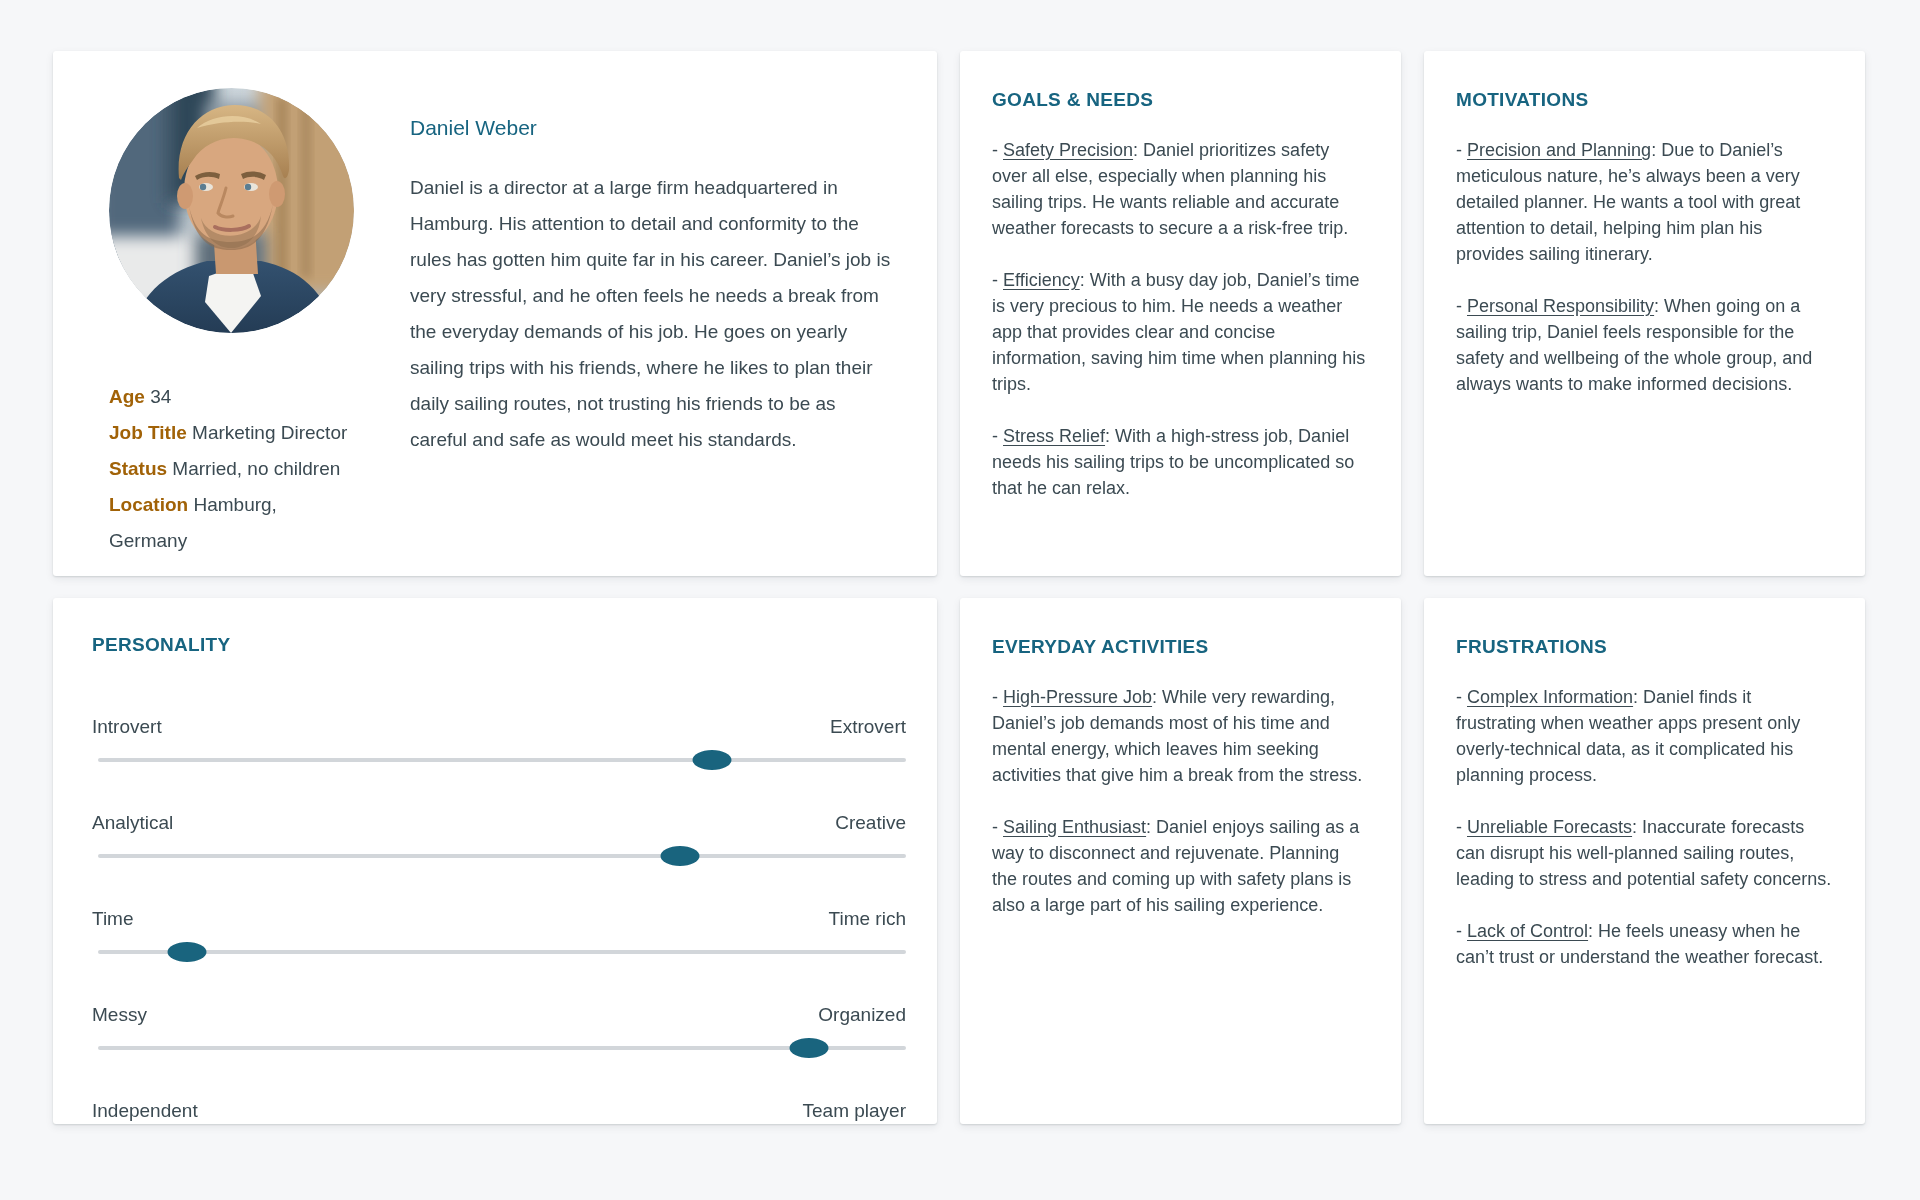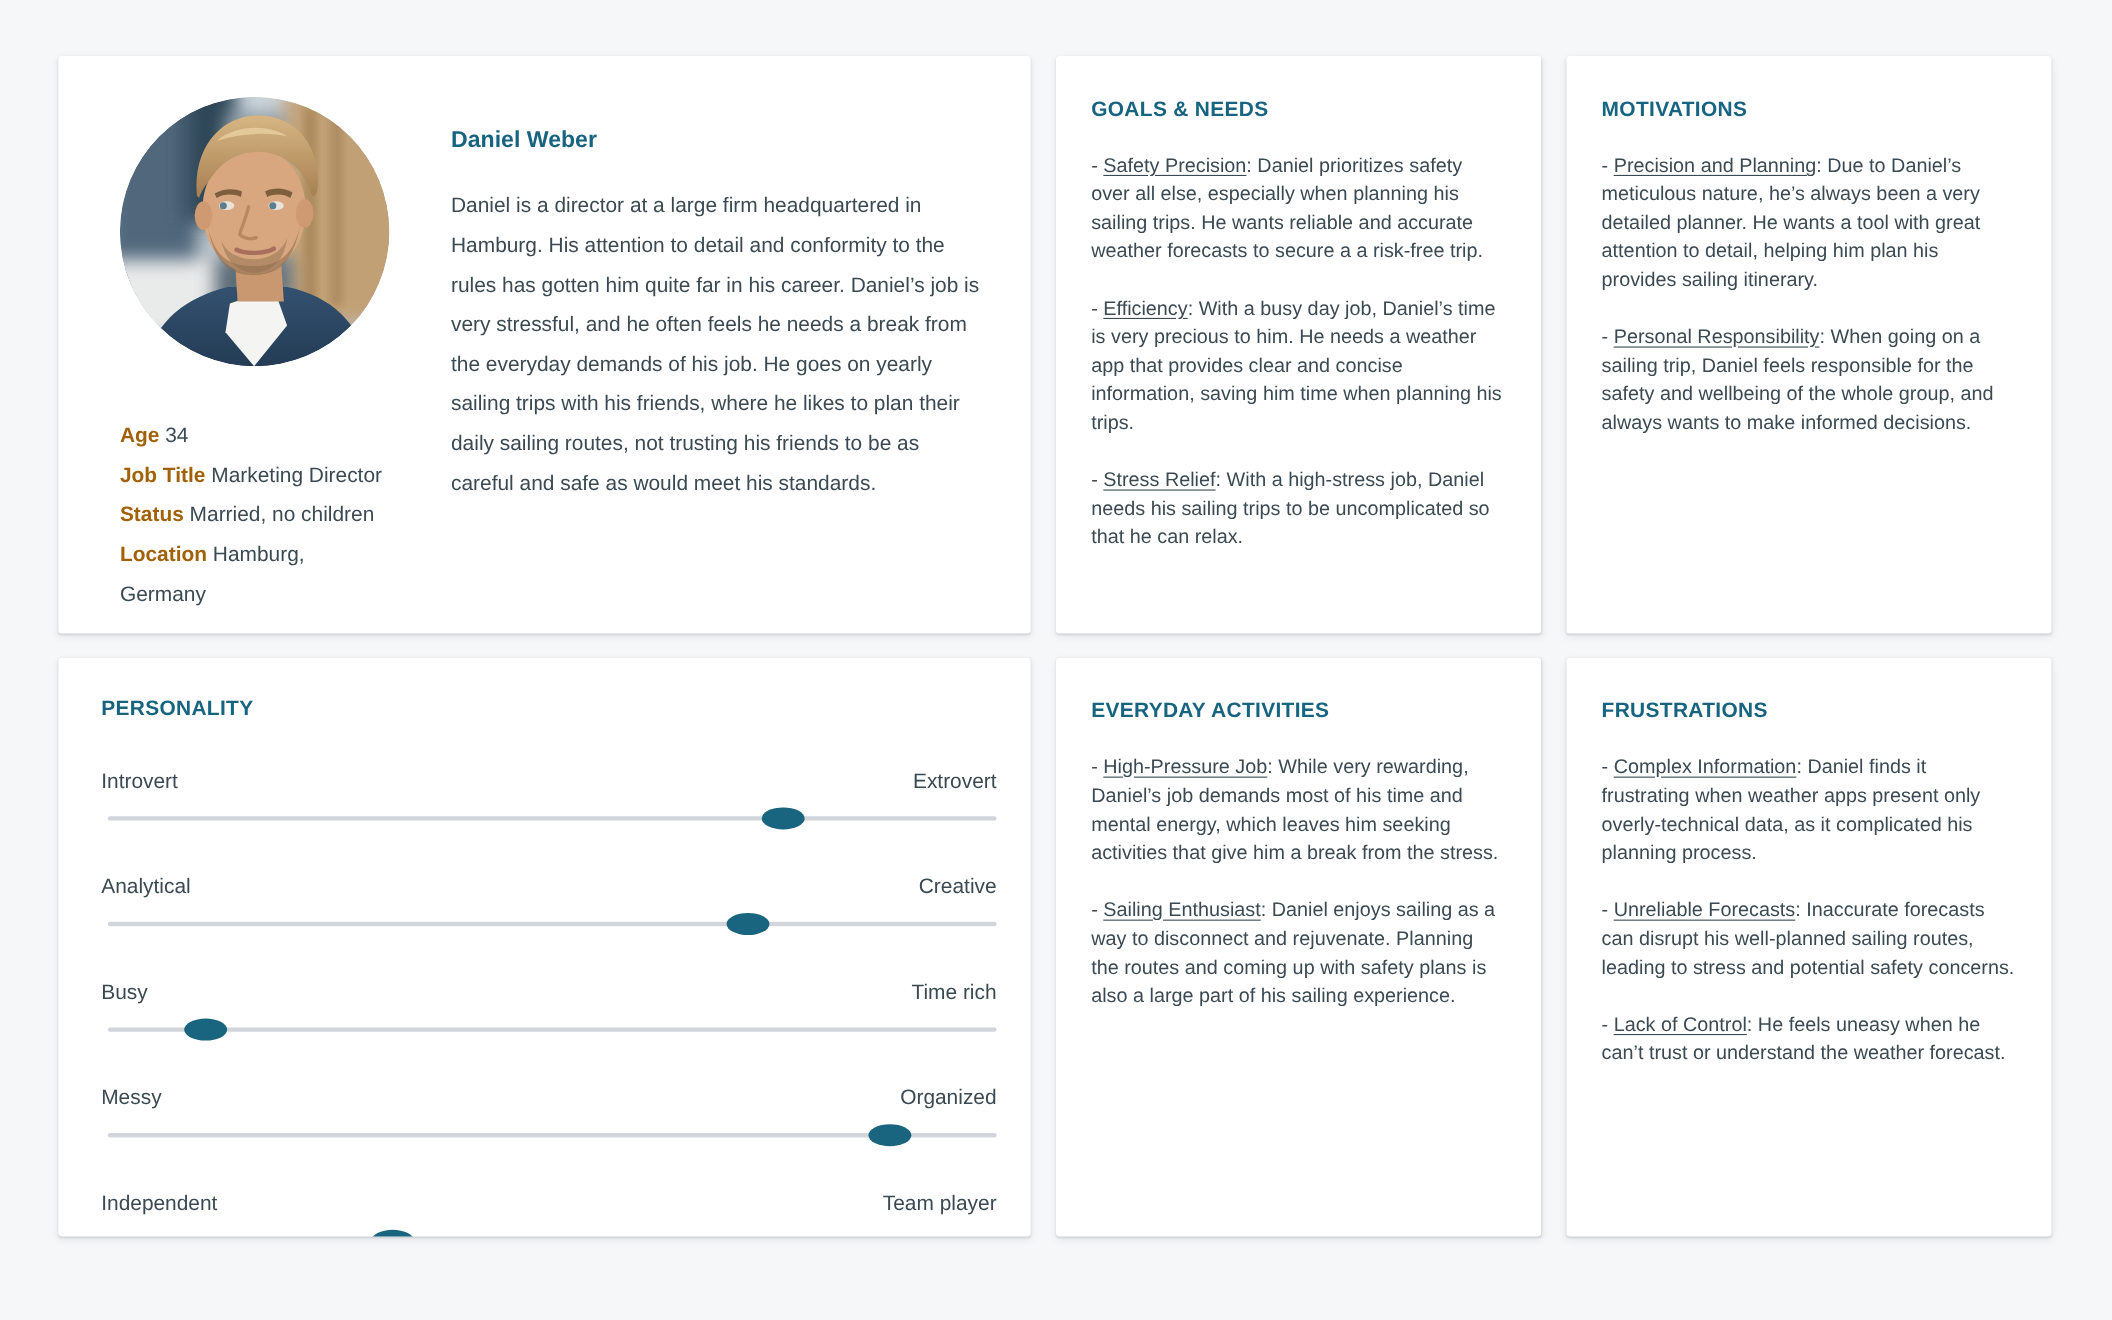--- a/index.html
+++ b/index.html
@@ -39,29 +39,29 @@
   .profile-left { width:245px; flex:0 0 245px; }
   .photo-wrap {
     width:245px; height:245px; border-radius:50%;
     overflow:hidden; display:block;
   }
   .details { margin-top:46px; font-size:19px; line-height:36px; }
   .details .lbl { font-weight:bold; color:#a16207; }
   .profile-right { flex:1; margin-left:56px; padding-top:28px; }
   .person-name {
     margin:0 0 30px 0;
-    font-size:21px; font-weight:bold; color:#176480;
+    font-size:21px; font-weight:normal; color:#176480;
   }
   .bio { margin:0; font-size:19px; line-height:36px; max-width:500px; }
   
   .bullet { margin:0 0 26px 0; font-size:18px; line-height:26px; }
   .bullet .term { text-decoration:underline; text-underline-offset:3px; }
   
   .card.personality { padding:36px 31px 24px 39px; }
-  .sliders { margin-top:44px; }
+  .sliders { margin-top:60px; }
   .slider-row { margin-bottom:42px; }
   .slider-labels {
     display:flex; justify-content:space-between;
     font-size:19px; margin-bottom:12px;
   }
   .slider-track-area { position:relative; height:20px; margin-left:6px; cursor:pointer; }
   .track-line {
     position:absolute; left:0; right:0; top:8px; height:4px;
     background:#d2d6da; border-radius:2px;
   }
@@ -200,21 +200,21 @@
       <span>Creative</span>
     </div>
     <div class="slider-track-area">
       <div class="track-line"></div>
       <div class="knob" style="left: 72%;"></div>
     </div>
   </div>
 
   <div class="slider-row">
     <div class="slider-labels">
-      <span>Busy</span>
+      <span>Time</span>
       <span>Time rich</span>
     </div>
     <div class="slider-track-area">
       <div class="track-line"></div>
       <div class="knob" style="left: 11%;"></div>
     </div>
   </div>
 
   <div class="slider-row">
     <div class="slider-labels">

